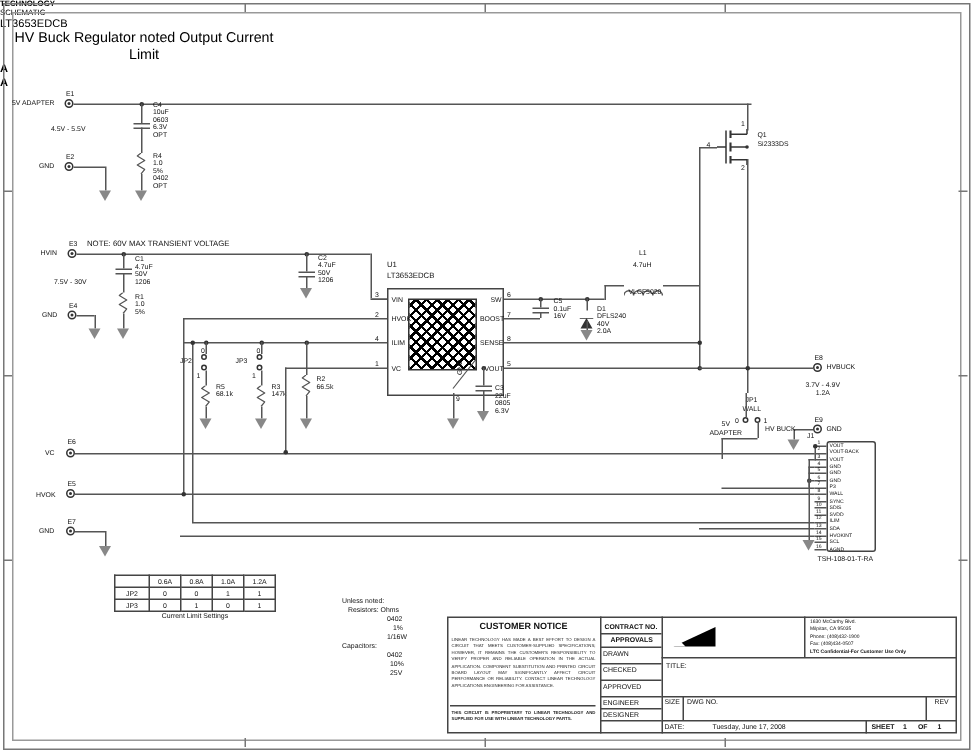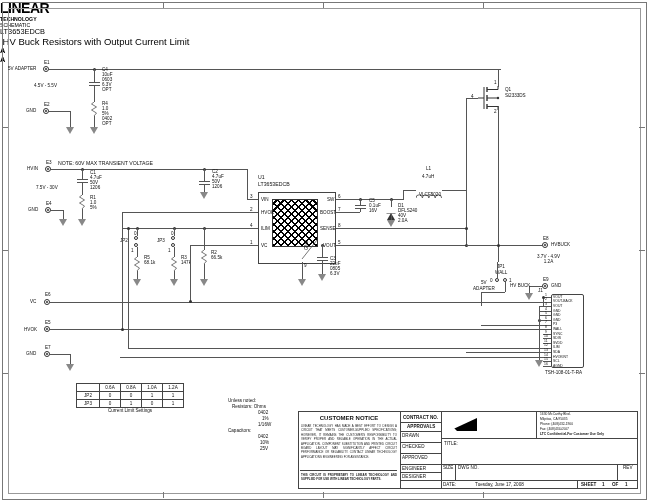--- a/index.html
+++ b/index.html
@@ -574,34 +574,33 @@
   <div class="tbl-line" style="left:400px;top:480px;width:41px;height:1px;"></div>
 
   <div class="tbl-line" style="left:441px;top:438px;width:197px;height:1px;"></div>
   <div class="tbl-line" style="left:536px;top:411px;width:1px;height:27px;"></div>
   <div style="position:absolute;left:447px;top:416px;width:40px;height:17px;">
     <svg width="40" height="17" viewBox="0 0 40 17">
       <polygon points="2,15 30,15 30,2" fill="#000"></polygon>
       <polygon points="0,15 4,9 10,15" fill="#fff"></polygon>
     </svg>
   </div>
-  <div class="t14 b" style="left:481px;top:415px;letter-spacing:-0.5px;">LINEAR</div>
   <div class="t5 b" style="left:492px;top:429px;">TECHNOLOGY</div>
   <div style="position:absolute;left:540px;top:412px;">
     <div class="t" style="left:0;top:0;font-size:3.3px;">1630 McCarthy Blvd.</div>
     <div class="t" style="left:0;top:5px;font-size:3.3px;">Milpitas, CA 95035</div>
     <div class="t" style="left:0;top:10px;font-size:3.3px;">Phone: (408)432-1900</div>
     <div class="t" style="left:0;top:15px;font-size:3.3px;">Fax: (408)434-0507</div>
     <div class="t b" style="left:0;top:20px;font-size:3.3px;">LTC Confidential-For Customer Use Only</div>
   </div>
 
   <div class="t" style="left:444px;top:441px;">TITLE:</div>
   <div class="t5" style="left:466px;top:441px;">SCHEMATIC</div>
   <div class="t7" style="left:508px;top:439.5px;">LT3653EDCB</div>
-  <div class="t9" style="left:444px;top:450px;width:192px;text-align:center;">HV Buck Resistors with Output Current Limit</div>
+  <div class="t9" style="left:444px;top:450px;width:192px;text-align:center;">HV Buck Regulator noted Output Current Limit</div>
   <div class="tbl-line" style="left:441px;top:464px;width:197px;height:1px;"></div>
 
   <div class="tbl-line" style="left:455px;top:464px;width:1px;height:16px;"></div>
   <div class="tbl-line" style="left:617px;top:464px;width:1px;height:16px;"></div>
   <div class="t" style="left:443px;top:465px;">SIZE</div>
   <div class="t7 b" style="left:445px;top:471px;">A</div>
   <div class="t" style="left:458px;top:465px;">DWG NO.</div>
   <div class="t" style="left:623px;top:465px;">REV</div>
   <div class="t7 b" style="left:626px;top:471px;">A</div>
 

